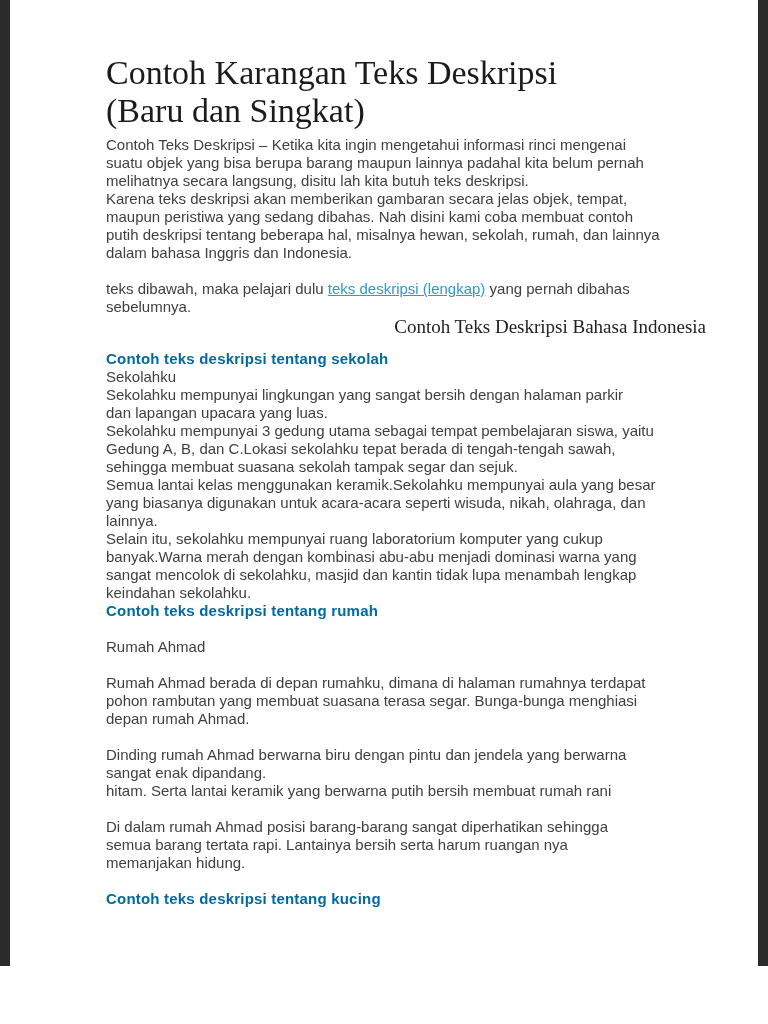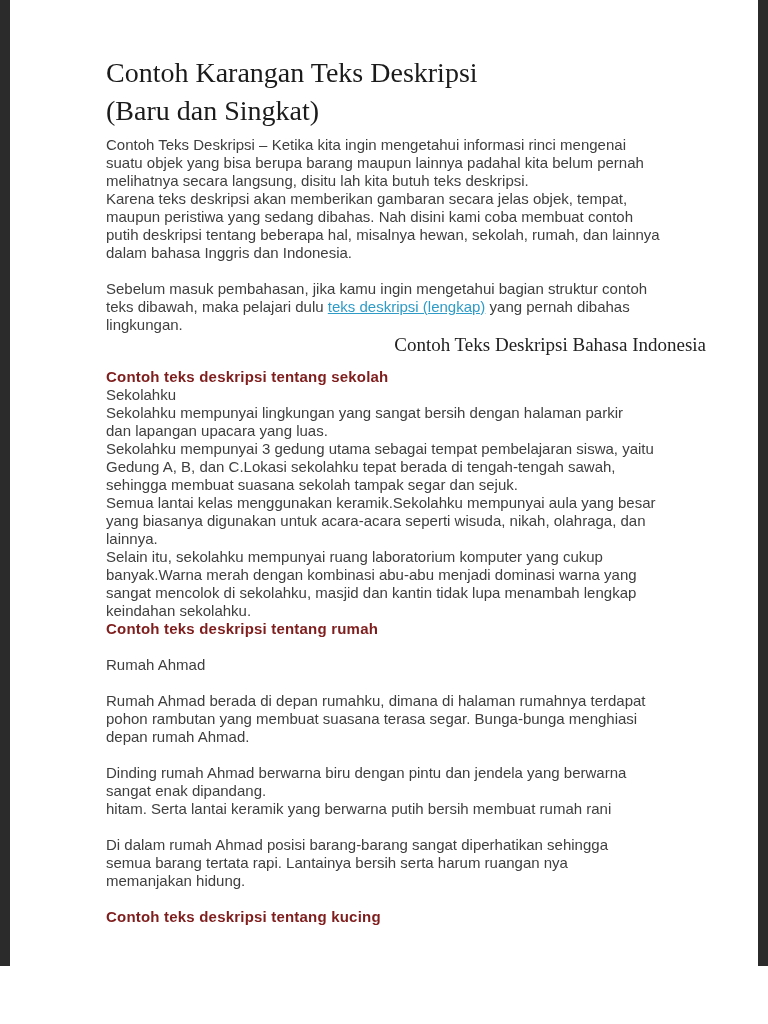--- a/index.html
+++ b/index.html
@@ -17,27 +17,27 @@
   .edge-bar.left  { left: 0; }
   .edge-bar.right { right: 0; }
   .doc {
     position: absolute; left: 106px; top: 54px; width: 600px;
     color: var(--text-color, #3f3f3f);
     font-size: 15px; line-height: 18px;
   }
   .line { display: block; white-space: nowrap; }
   .block-title {
     font-family: "Liberation Serif", serif;
-    font-size: 28px; line-height: 38px;
+    font-size: 34px; line-height: 38px;
     color: var(--title-color, #1b1b1b);
     margin: 0 0 6px 0;
     font-weight: 400;
   }
   .block-p { margin: 0; }
-  .block-heading { margin: 0; font-weight: 700; letter-spacing: .2px; color: #7f1d1d; }
+  .block-heading { margin: 0; font-weight: 700; letter-spacing: .2px; color: #0369a1; }
   .block-underlined { margin: 0; }
   .block-underlined .line { text-underline-offset: 2px; }
   .block-serif-sub {
     font-family: "Liberation Serif", serif;
     font-size: 19px; line-height: 21px; color: #222222; margin: 0; text-align: right;
   }
   .gap { height: 18px; }
   .gap.small { height: 13px; }
   .b { font-weight: 400; }
   a.link { color: var(--link-color, #2f9bc7); cursor: pointer; }
@@ -57,23 +57,22 @@
         <span class="line"><span class="b">Contoh Teks Deskripsi</span><span> – Ketika kita ingin mengetahui informasi rinci mengenai</span></span>
         <span class="line"><span>suatu objek yang bisa berupa barang maupun lainnya padahal kita belum pernah</span></span>
         <span class="line"><span>melihatnya secara langsung, disitu lah kita butuh </span><span class="b">teks deskripsi</span><span>.</span></span>
         <span class="line"><span>Karena teks deskripsi akan memberikan gambaran secara jelas objek, tempat,</span></span>
         <span class="line"><span>maupun peristiwa yang sedang dibahas. Nah disini kami coba membuat contoh</span></span>
         <span class="line"><span>putih deskripsi tentang beberapa hal, misalnya hewan, sekolah, rumah, dan lainnya</span></span>
         <span class="line"><span>dalam bahasa Inggris dan Indonesia.</span></span>
       </div>
       <div class="gap"></div>
       <div class="block-p">
-        <span class="line"><span>Sebelum masuk pembahasan, jika kamu ingin mengetahui bagian struktur contoh</span></span>
         <span class="line"><span>teks dibawah, maka pelajari dulu </span><a class="link" href="#">teks deskripsi (lengkap)</a><span> yang pernah dibahas</span></span>
-        <span class="line"><span>lingkungan.</span></span>
+        <span class="line"><span>sebelumnya.</span></span>
       </div>
       <div class="block-serif-sub">
         <span class="line"><span>Contoh Teks Deskripsi Bahasa Indonesia</span></span>
       </div>
       <div class="gap small"></div>
       <div class="block-heading">
         <span class="line"><span>Contoh teks deskripsi tentang sekolah</span></span>
       </div>
       <div class="block-underlined">
         <span class="line"><span>Sekolahku</span></span>

